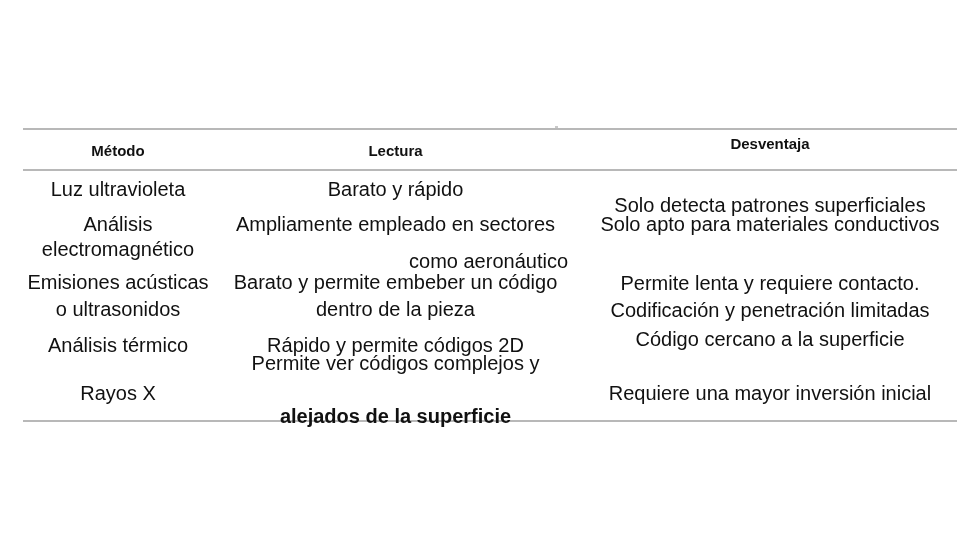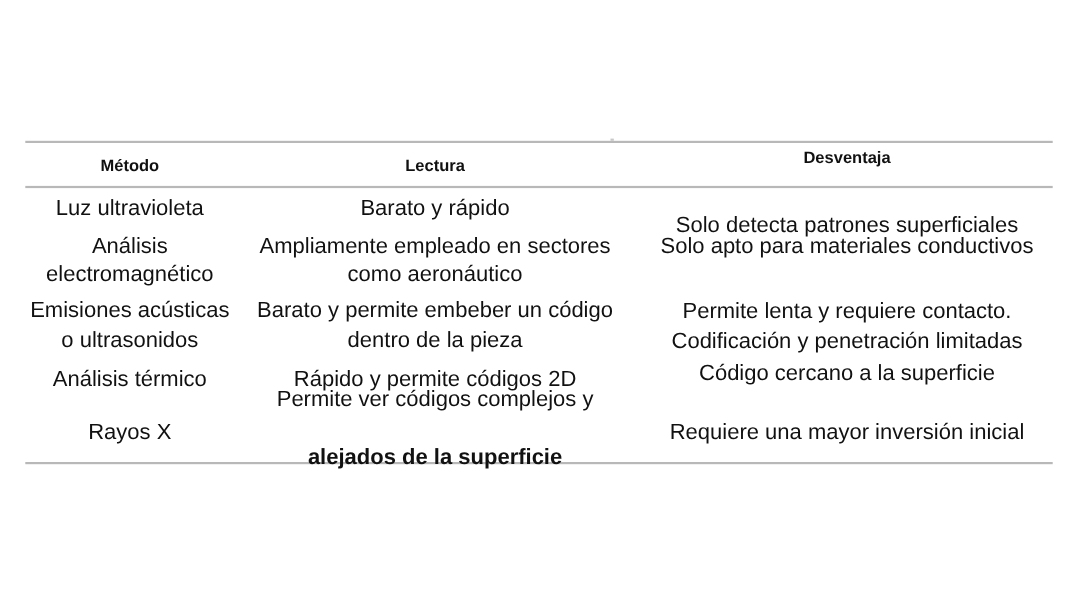--- a/index.html
+++ b/index.html
@@ -68,21 +68,21 @@
   <div class="cell hdr c2" style="top:12px;">Lectura</div>
   <div class="cell hdr c3" style="top:5px;">Desventaja</div>
 
   <div class="cell c1" style="top:50px;">Luz ultravioleta</div>
   <div class="cell c2" style="top:50px;">Barato y rápido</div>
   <div class="cell c3" style="top:46px;margin-top:20px;">Solo detecta patrones superficiales</div>
 
   <div class="cell c1" style="top:85px;">Análisis</div>
   <div class="cell c1" style="top:110px;">electromagnético</div>
   <div class="cell c2" style="top:85px;">Ampliamente empleado en sectores</div>
-  <div class="cell c2" style="top:110px;">como aeronáutico</div>
+  <div class="cell c2" style="top:122px;text-align:right;">como aeronáutico</div>
   <div class="cell c3" style="top:85px;">Solo apto para materiales conductivos</div>
 
   <div class="cell c1" style="top:143px;">Emisiones acústicas</div>
   <div class="cell c1" style="top:170px;">o ultrasonidos</div>
   <div class="cell c2" style="top:143px;">Barato y permite embeber un código</div>
   <div class="cell c2" style="top:170px;">dentro de la pieza</div>
   <div class="cell c3" style="top:144px;">Permite lenta y requiere contacto.</div>
   <div class="cell c3" style="top:171px;">Codificación y penetración limitadas</div>
 
   <div class="cell c1" style="top:206px;">Análisis térmico</div>

